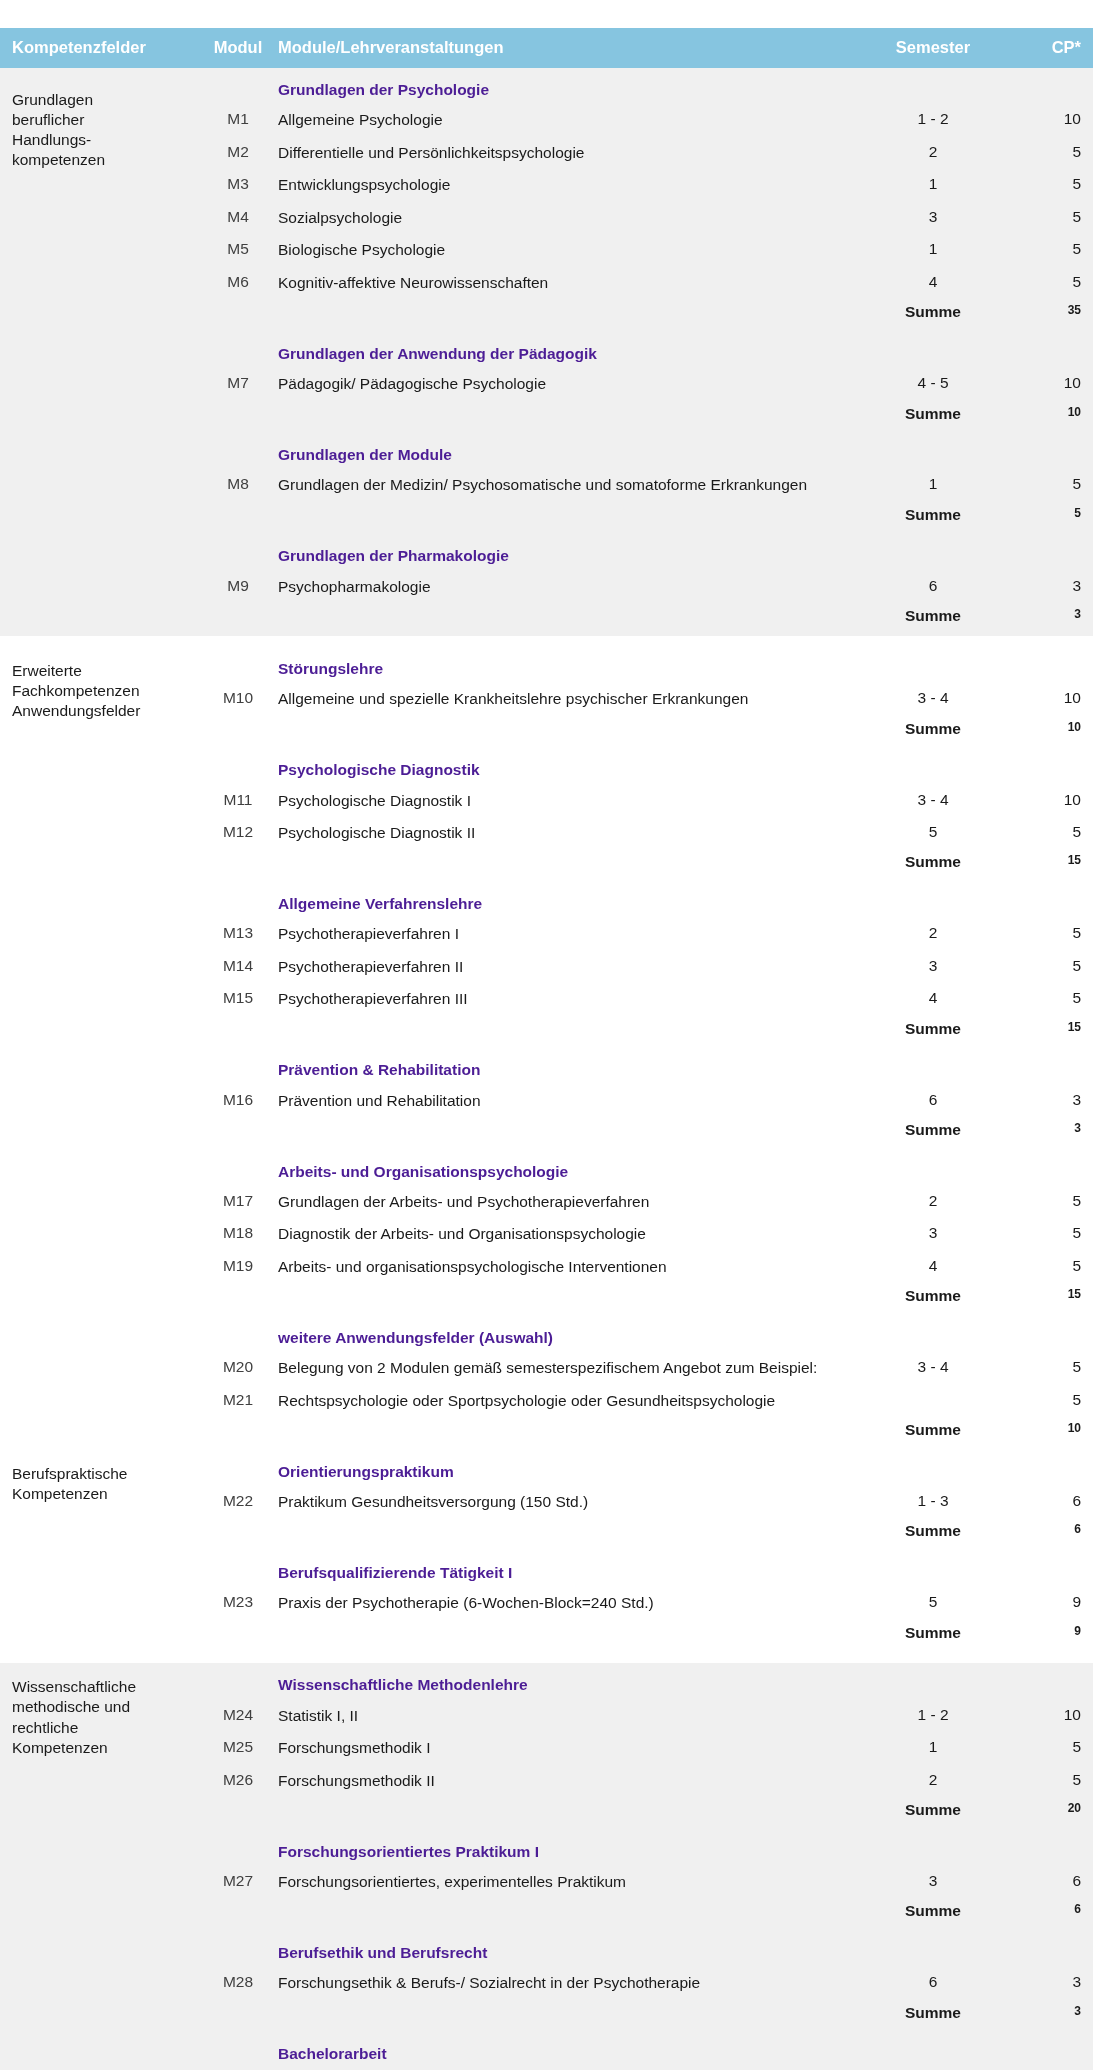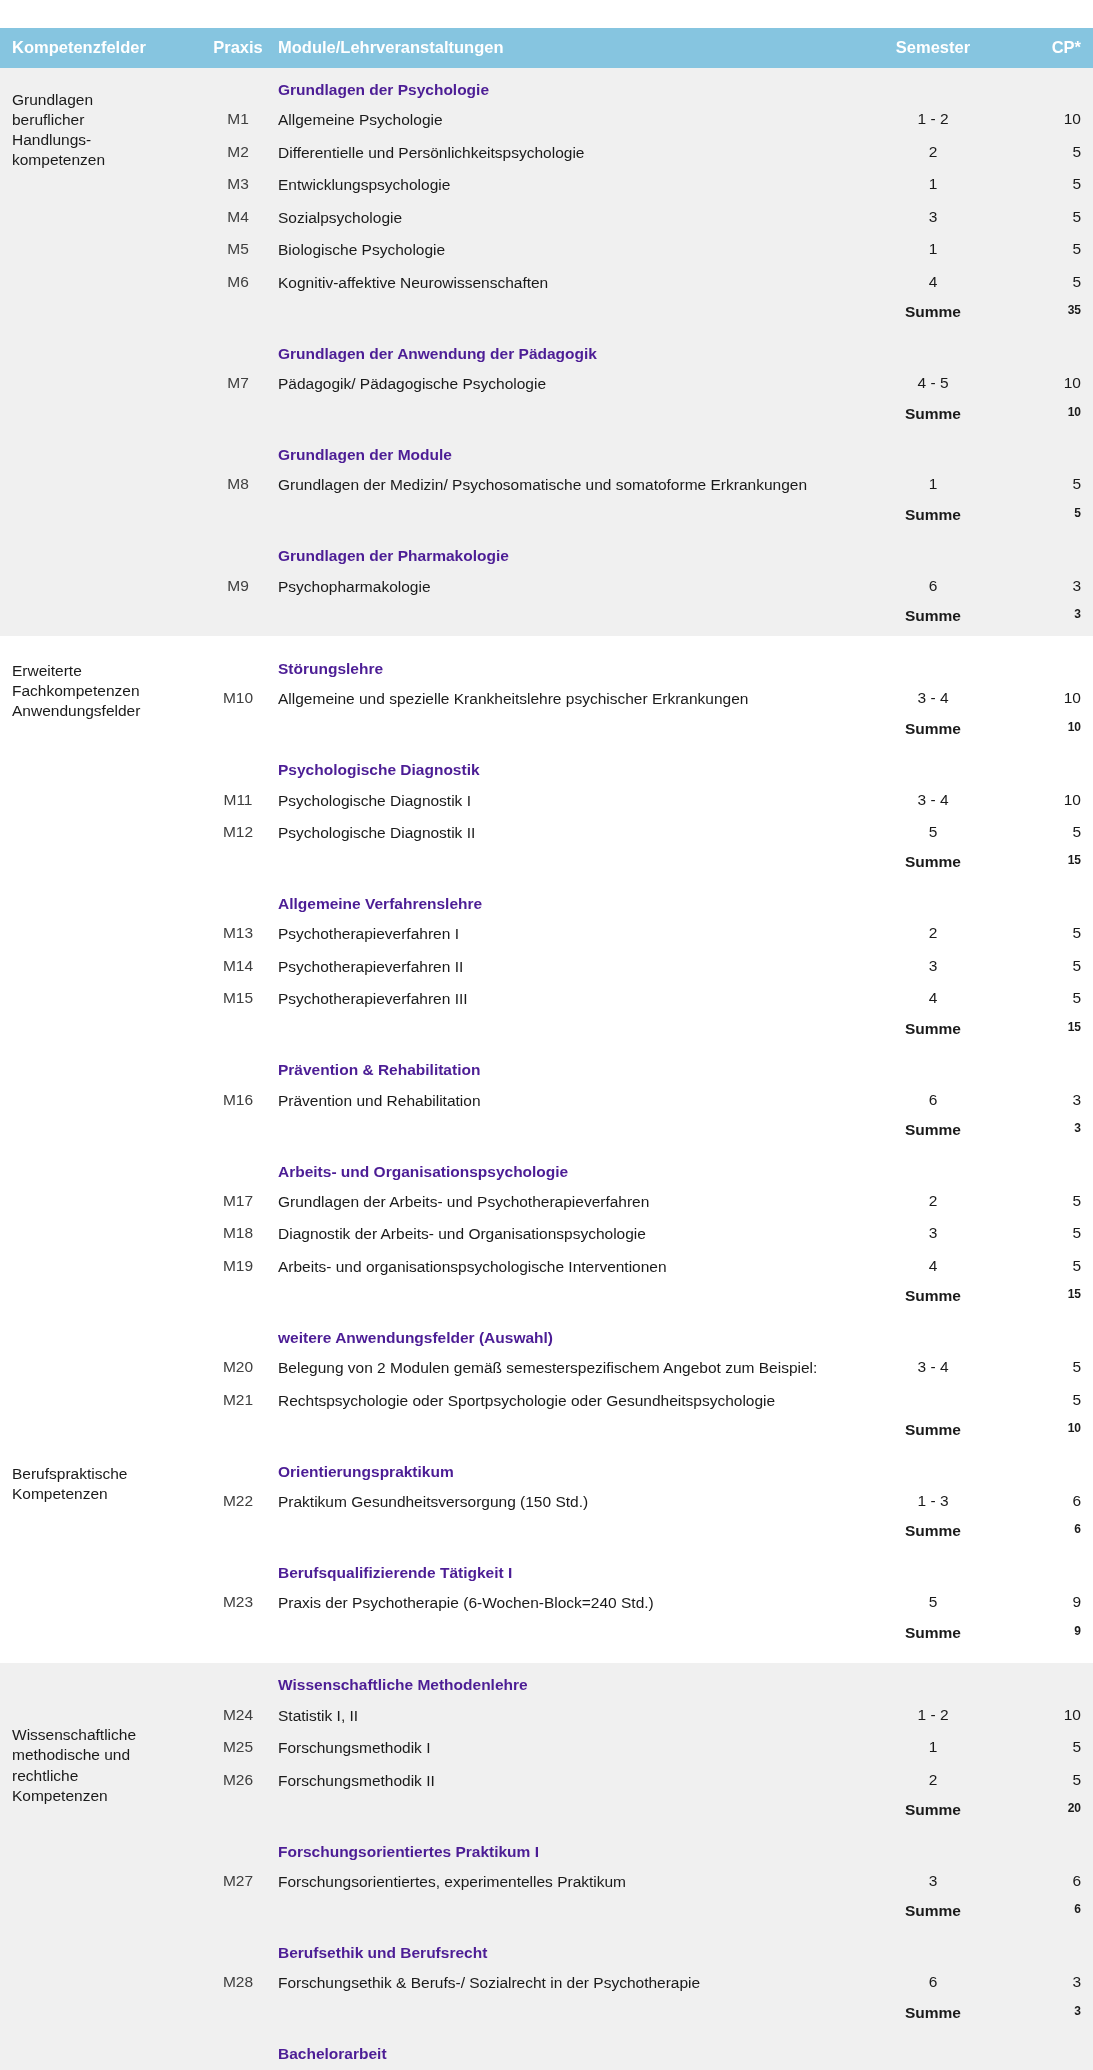--- a/index.html
+++ b/index.html
@@ -121,21 +121,21 @@
     <colgroup>
       <col class="c-field">
         <col class="c-module">
         <col class="c-course">
         <col class="c-sem">
         <col class="c-cp">
     </colgroup>
     <thead>
       <tr>
         <th class="h-field">Kompetenzfelder</th>
-        <th class="h-module">Praxis</th>
+        <th class="h-module">Modul</th>
         <th class="h-course">Module/Lehrveranstaltungen</th>
         <th class="h-sem">Semester</th>
         <th class="h-cp">CP*</th>
       </tr>
     </thead>
     <tbody id="table-body">
         <tr class="band-a">
           <td class="field" rowspan="17">
             <div style="padding-top: 22px; white-space: pre-line;">Grundlagen
 beruflicher
@@ -433,21 +433,21 @@
           <td class="module">&nbsp;</td>
           <td class="course">&nbsp;</td>
           <td class="sum-label">Summe</td>
           <td class="sum-value">9</td>
         </tr>
         <tr class="gap">
           <td colspan="5"></td>
         </tr>
         <tr class="band-a">
           <td class="field" rowspan="14">
-            <div style="padding-top: 14px; white-space: pre-line; margin-top: 48px;">Wissenschaftliche
+            <div style="padding-top: 14px; white-space: pre-line;">Wissenschaftliche
 methodische und
 rechtliche
 Kompetenzen</div>
           </td>
           <td class="module">&nbsp;</td>
           <td class="course group">Wissenschaftliche Methodenlehre</td>
           <td class="sem">&nbsp;</td>
           <td class="cp">&nbsp;</td>
         </tr>
         <tr class="band-a">

